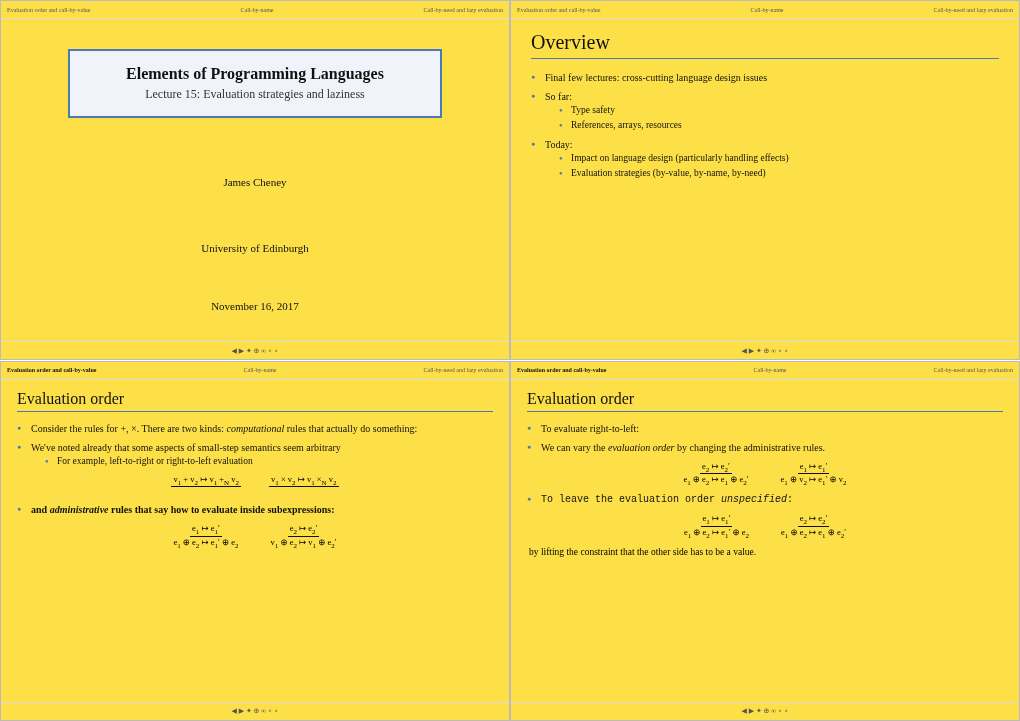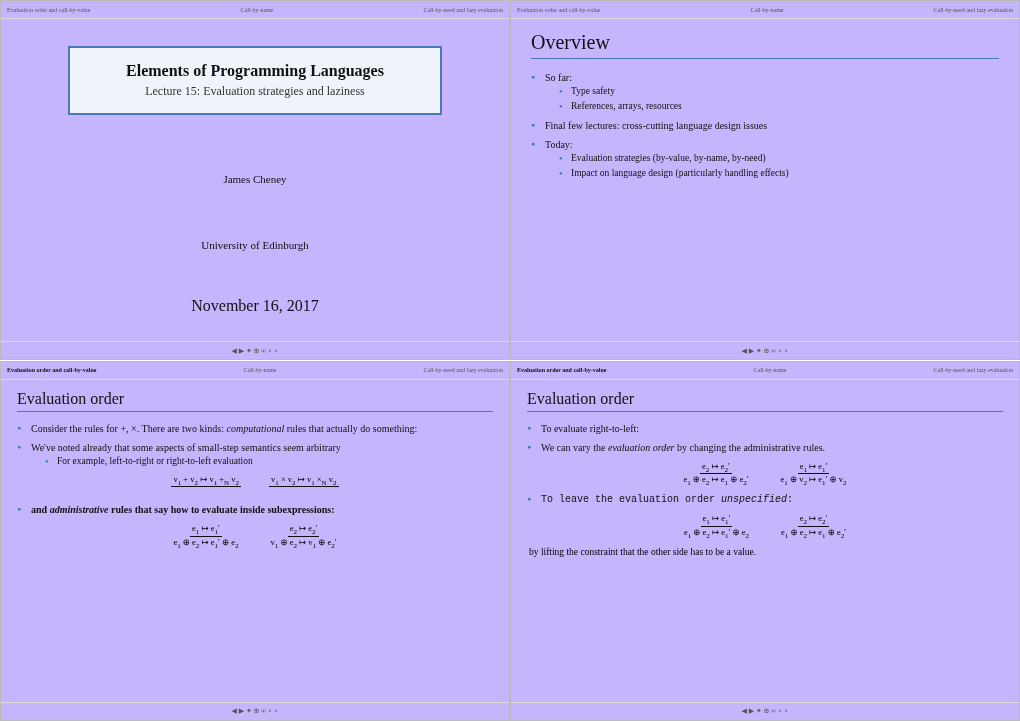--- a/index.html
+++ b/index.html
@@ -58,21 +58,21 @@
       color: #111;
     }
 
     .institution {
       font-size: 11px;
       margin-bottom: 8px;
       color: #111;
     }
 
     .date {
-      font-size: 16px;
+      font-size: 11px;
       color: #111;
       text-align: center;
     }
 
     
     .slide-overview {
       padding: 12px 20px;
     }
 
     .slide-heading {
@@ -172,21 +172,21 @@
       gap: 20px;
       margin: 6px 0;
     }
 
     
     .quadrant {
       display: flex;
       flex-direction: column;
       height: 360px;
       border: 0.5px solid #bbb;
-      background: #c4b5fd;
+      background: #fde047;
     }
 
     .quadrant-nav {
       height: 18px;
       display: flex;
       align-items: center;
       justify-content: space-between;
       padding: 0 6px;
       border-bottom: 0.5px solid #ddd;
       font-size: 6px;
@@ -239,34 +239,34 @@
   <div class="quadrant">
     <div class="quadrant-nav">
       <span>Evaluation order and call-by-value</span>
       <span>Call-by-name</span>
       <span>Call-by-need and lazy evaluation</span>
     </div>
     <div class="quadrant-content slide-overview">
       <h2 class="slide-heading">Overview</h2>
       <ul class="bullet-list">
         <li>
+          <span>Final few lectures: cross-cutting language design issues</span>
+        </li>
+        <li>
           <span>So far:</span>
           <ul class="sub-list">
             <li>Type safety</li>
             <li>References, arrays, resources</li>
           </ul>
         </li>
         <li>
-          <span>Final few lectures: cross-cutting language design issues</span>
-        </li>
-        <li>
           <span>Today:</span>
           <ul class="sub-list">
+            <li>Impact on language design (particularly handling effects)</li>
             <li>Evaluation strategies (by-value, by-name, by-need)</li>
-            <li>Impact on language design (particularly handling effects)</li>
           </ul>
         </li>
       </ul>
     </div>
     <div class="quadrant-footer">
       <span>◀ ▶ ✦ ⊕ ∞ ∘ ∘</span>
     </div>
   </div>
 
   <div class="quadrant">

